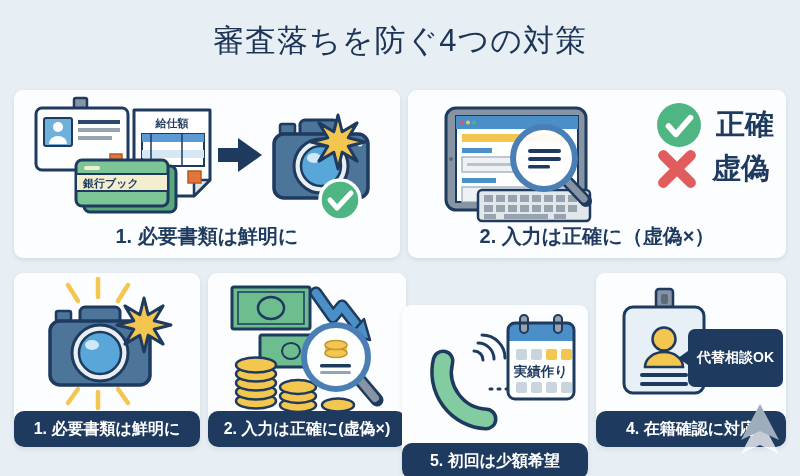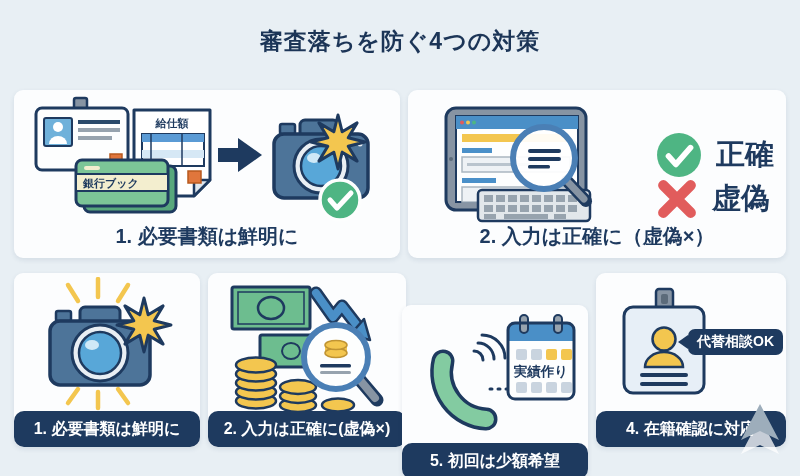--- a/index.html
+++ b/index.html
@@ -7,21 +7,21 @@
   body {
     font-family:"Liberation Sans","DejaVu Sans",sans-serif;
     background:#e8eff4;
     position:relative; overflow:hidden;
     color:#1e3a5f;
   }
   .page { position:absolute; inset:0; }
   .title {
     position:absolute; top:16px; left:0; right:0; height:50px;
     display:flex; align-items:center; justify-content:center;
-    font-size:23px; font-weight:700; letter-spacing:1px; color:#1c3557;
+    font-size:31px; font-weight:400; letter-spacing:1px; color:#1c3557;
   }
   .card {
     position:absolute; background:#fcfdfe; border-radius:9px;
     box-shadow:0 2px 5px rgba(30,58,95,.10);
   }
   .card-top1 { left:14px; top:90px; width:386px; height:168px; }
   .card-top2 { left:408px; top:90px; width:378px; height:168px; }
   .card-b1 { left:14px;  top:273px; width:186px; height:174px; }
   .card-b2 { left:208px; top:273px; width:198px; height:174px; }
   .card-b3 { left:402px; top:273px; width:186px; height:174px;margin-top:32px; }
@@ -40,28 +40,28 @@
   .illu { position:absolute; display:block; }
   .illu-top1 { left:8px; top:6px; }
   .illu-top2 { left:16px; top:8px; }
   .illu-b { left:8px; top:4px; }
   svg text {
     font-family:"Liberation Sans","DejaVu Sans",sans-serif;
     font-weight:700; fill:#1e3a5f;
   }
   .legend {
     position:absolute; left:248px; right:8px; top:12px; height:118px;
-    display:flex; flex-direction:column; justify-content:flex-end;
+    display:flex; flex-direction:column; justify-content:flex-start;
   }
   .legend-row { display:flex; align-items:center; gap:14px; }
   .legend-label { font-size:29px; font-weight:800; color:#1e3a5f; }
   .bubble {
     position:absolute; right:3px; top:56px;
     background:#1e3a5f; color:#fff; font-size:14px; font-weight:800;
-    padding:4px 9px; border-radius:7px; white-space:nowrap; z-index:2;
+    padding:20px 9px; border-radius:7px; white-space:nowrap; z-index:2;
   }
   .bubble::before {
     content:""; position:absolute; right:100%; top:50%; transform:translateY(-50%);
     border:7px solid transparent; border-right:10px solid #1e3a5f;
   }
   .scroll-arrow { position:absolute; right:4px; bottom:-13px; z-index:3; }
 </style>
 </head>
 <body>
 

